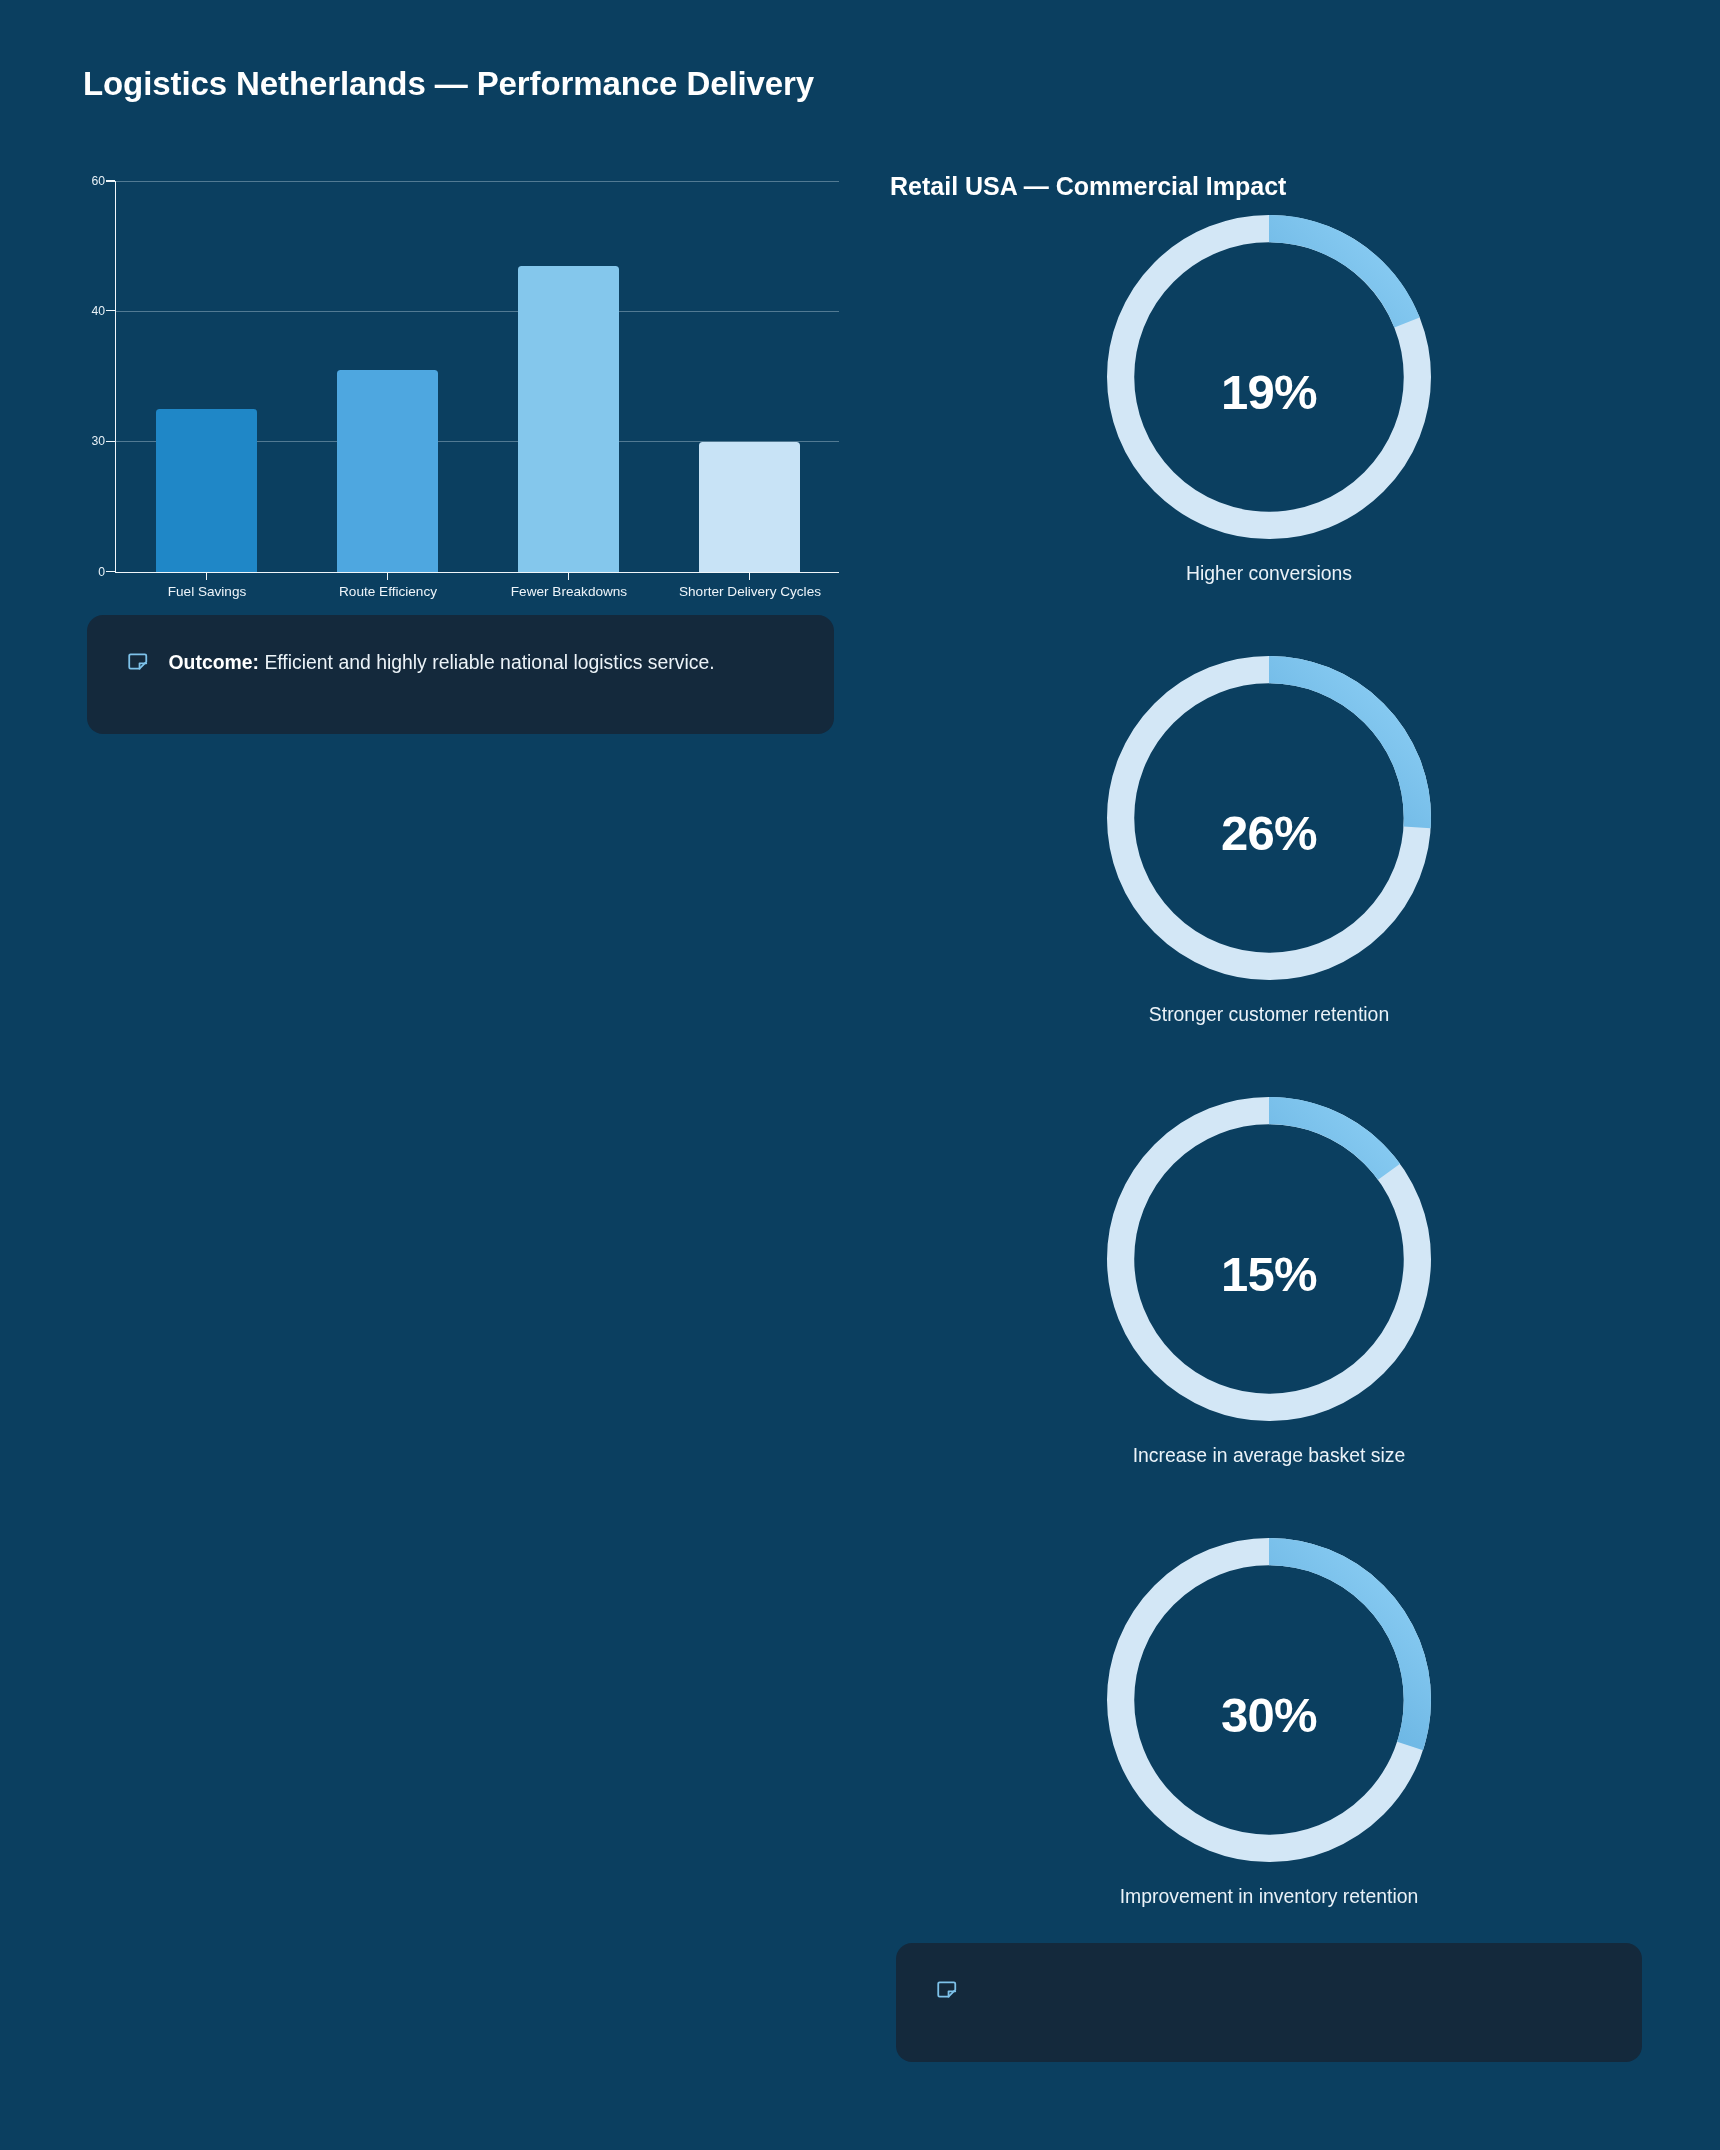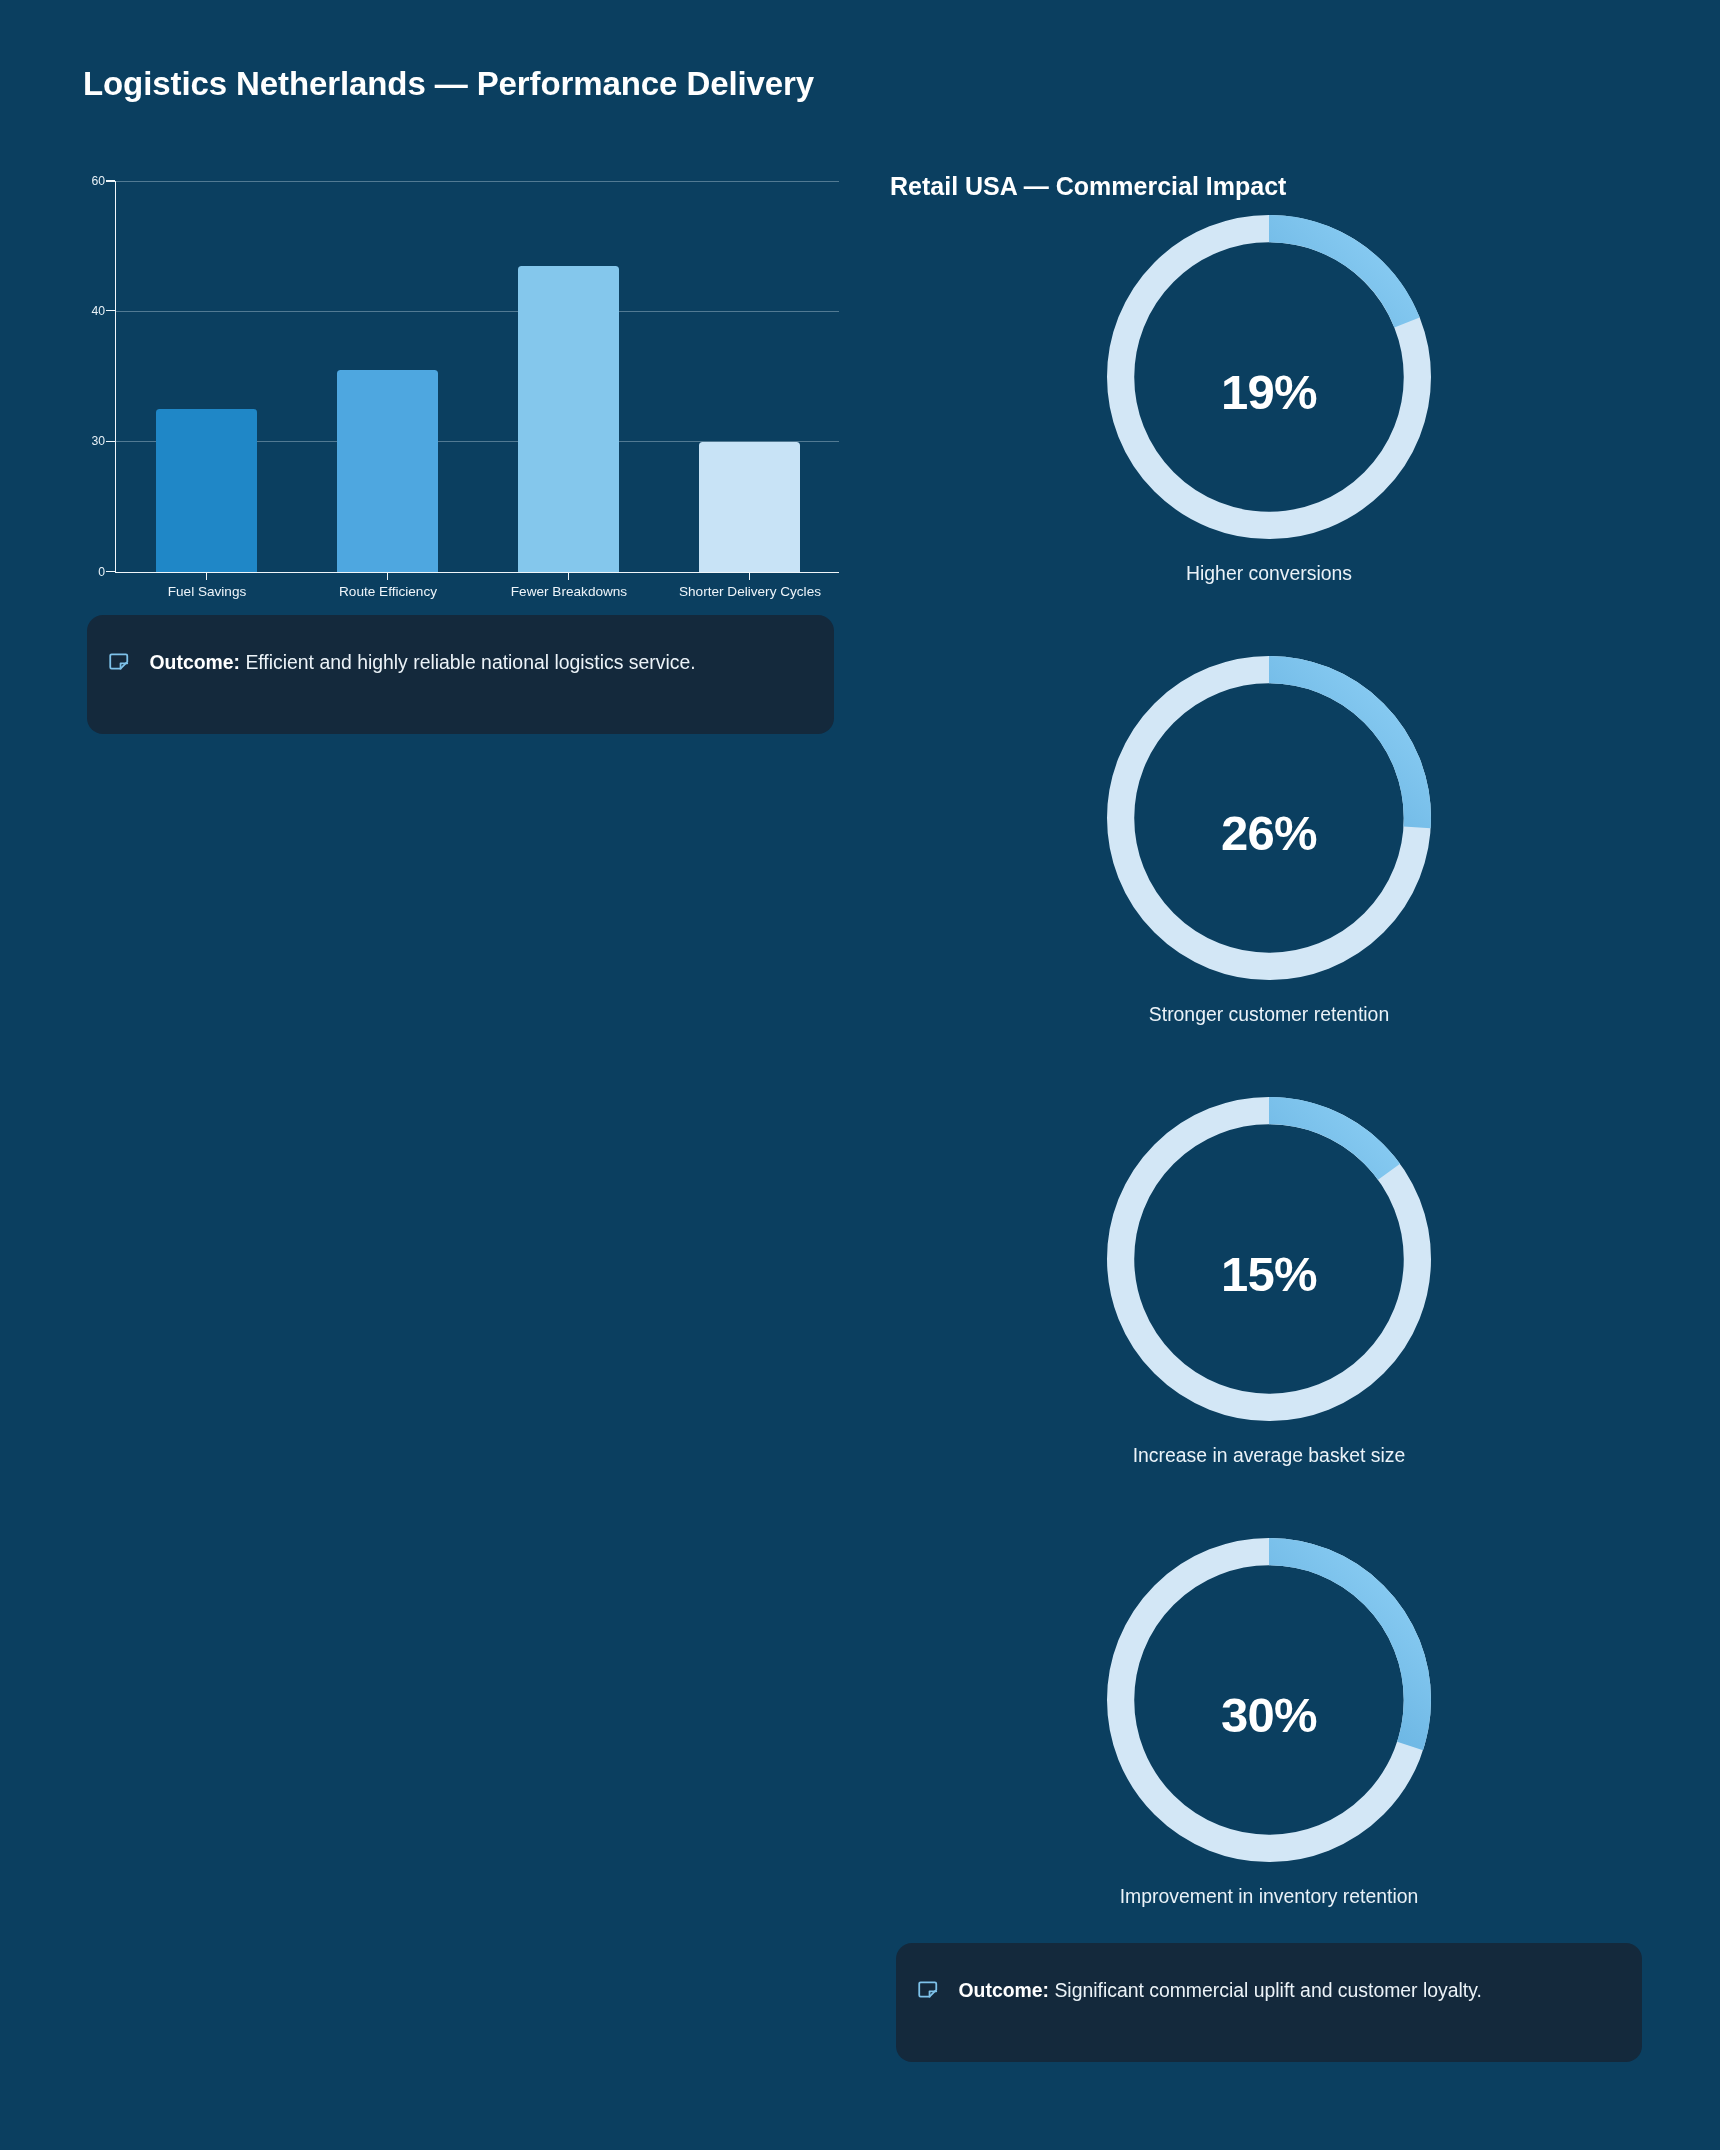--- a/index.html
+++ b/index.html
@@ -115,21 +115,21 @@
     white-space: nowrap;
   }
 
   
   .outcome-card {
     position: absolute;
     background: #14293c;
     border-radius: 16px;
     display: flex;
     align-items: flex-start;
-    padding: 32px 33px 33px 21px;
+    padding: 32px 33px 33px 40px;
   }
 
   .outcome-card.left {
     left: 87px;
     top: 615px;
     width: 747px;
     height: 119px;
   }
 
   .outcome-card.right {
@@ -332,19 +332,16 @@
         </div>
         <div class="donut-label">Improvement in inventory retention</div>
       </div>
     </div>
 
   <div class="outcome-card right">
     <svg class="note-icon" viewBox="0 0 24 24" fill="none" stroke="#7ec2ea" stroke-width="2" stroke-linecap="round" stroke-linejoin="round">
       <path d="M20 4H4a1.5 1.5 0 0 0-1.5 1.5v13A1.5 1.5 0 0 0 4 20h10l7.5-7.5V5.5A1.5 1.5 0 0 0 20 4z"></path>
       <path d="M14 20v-6h7.5"></path>
     </svg>
-    <div class="outcome-text">
-      <b>Outcome:</b><span> Significant commercial uplift and customer loyalty.</span>
-    </div>
   </div>
 
 </div>
 
 
 </body></html>

